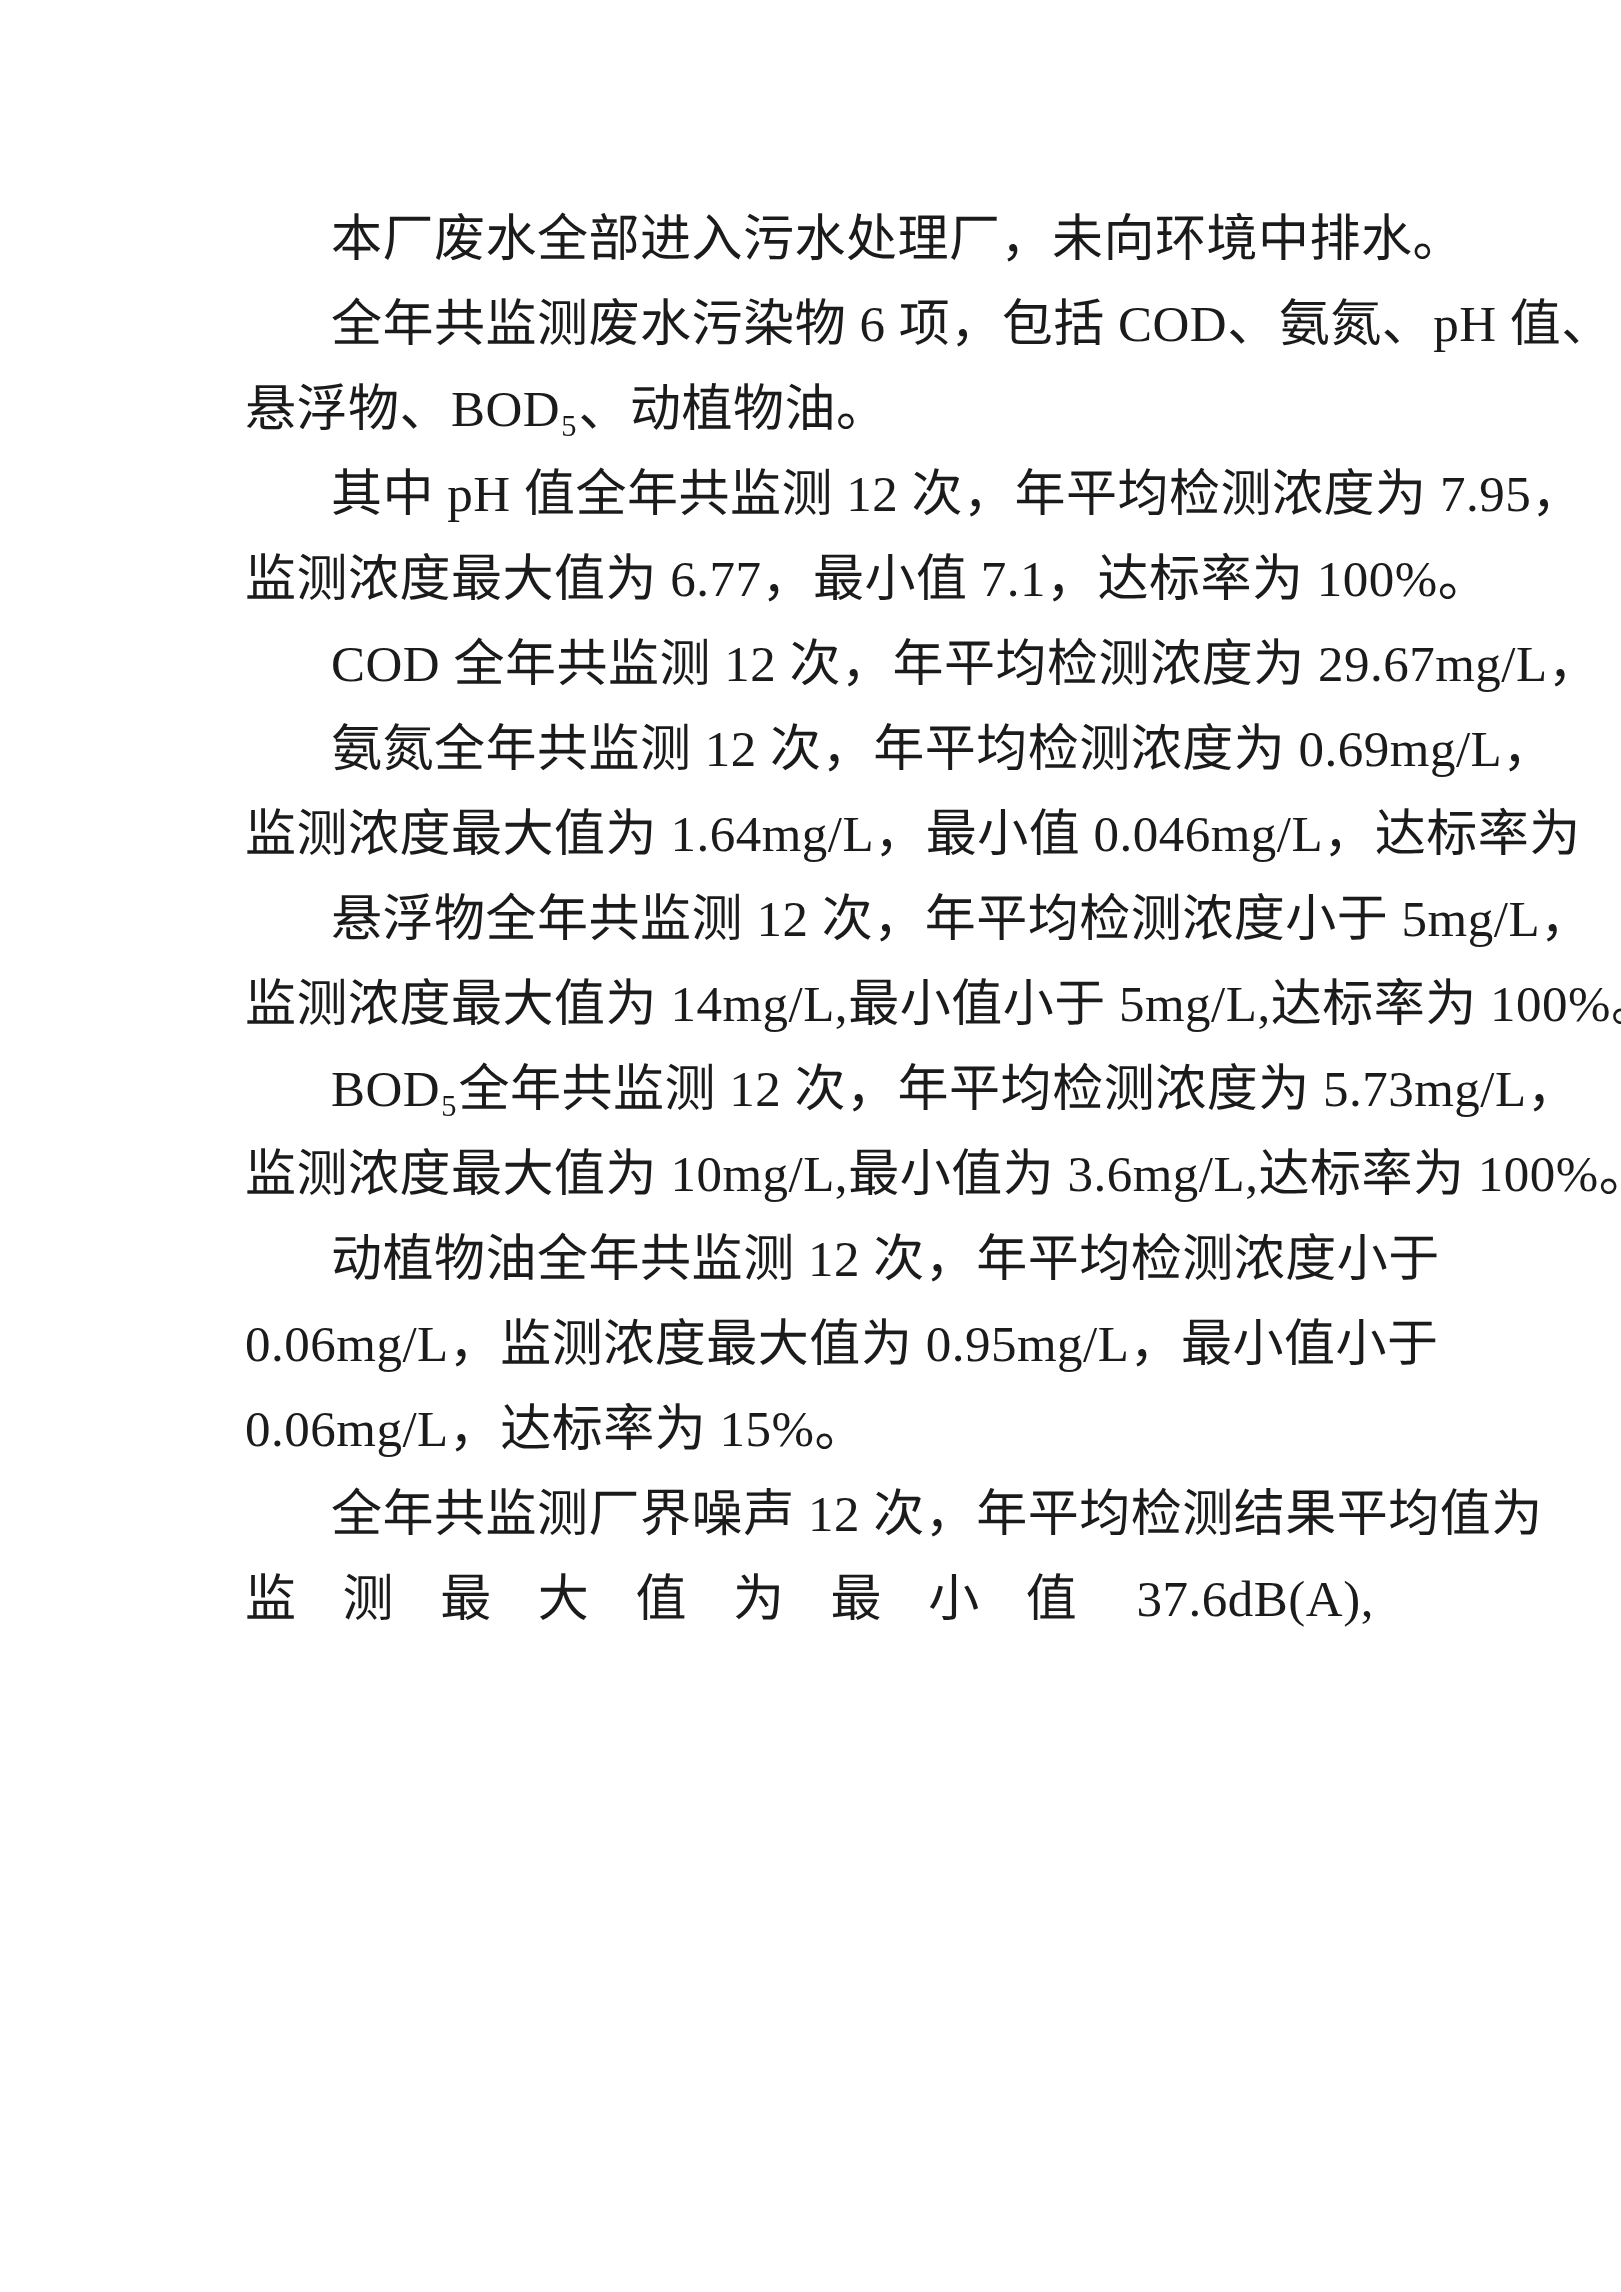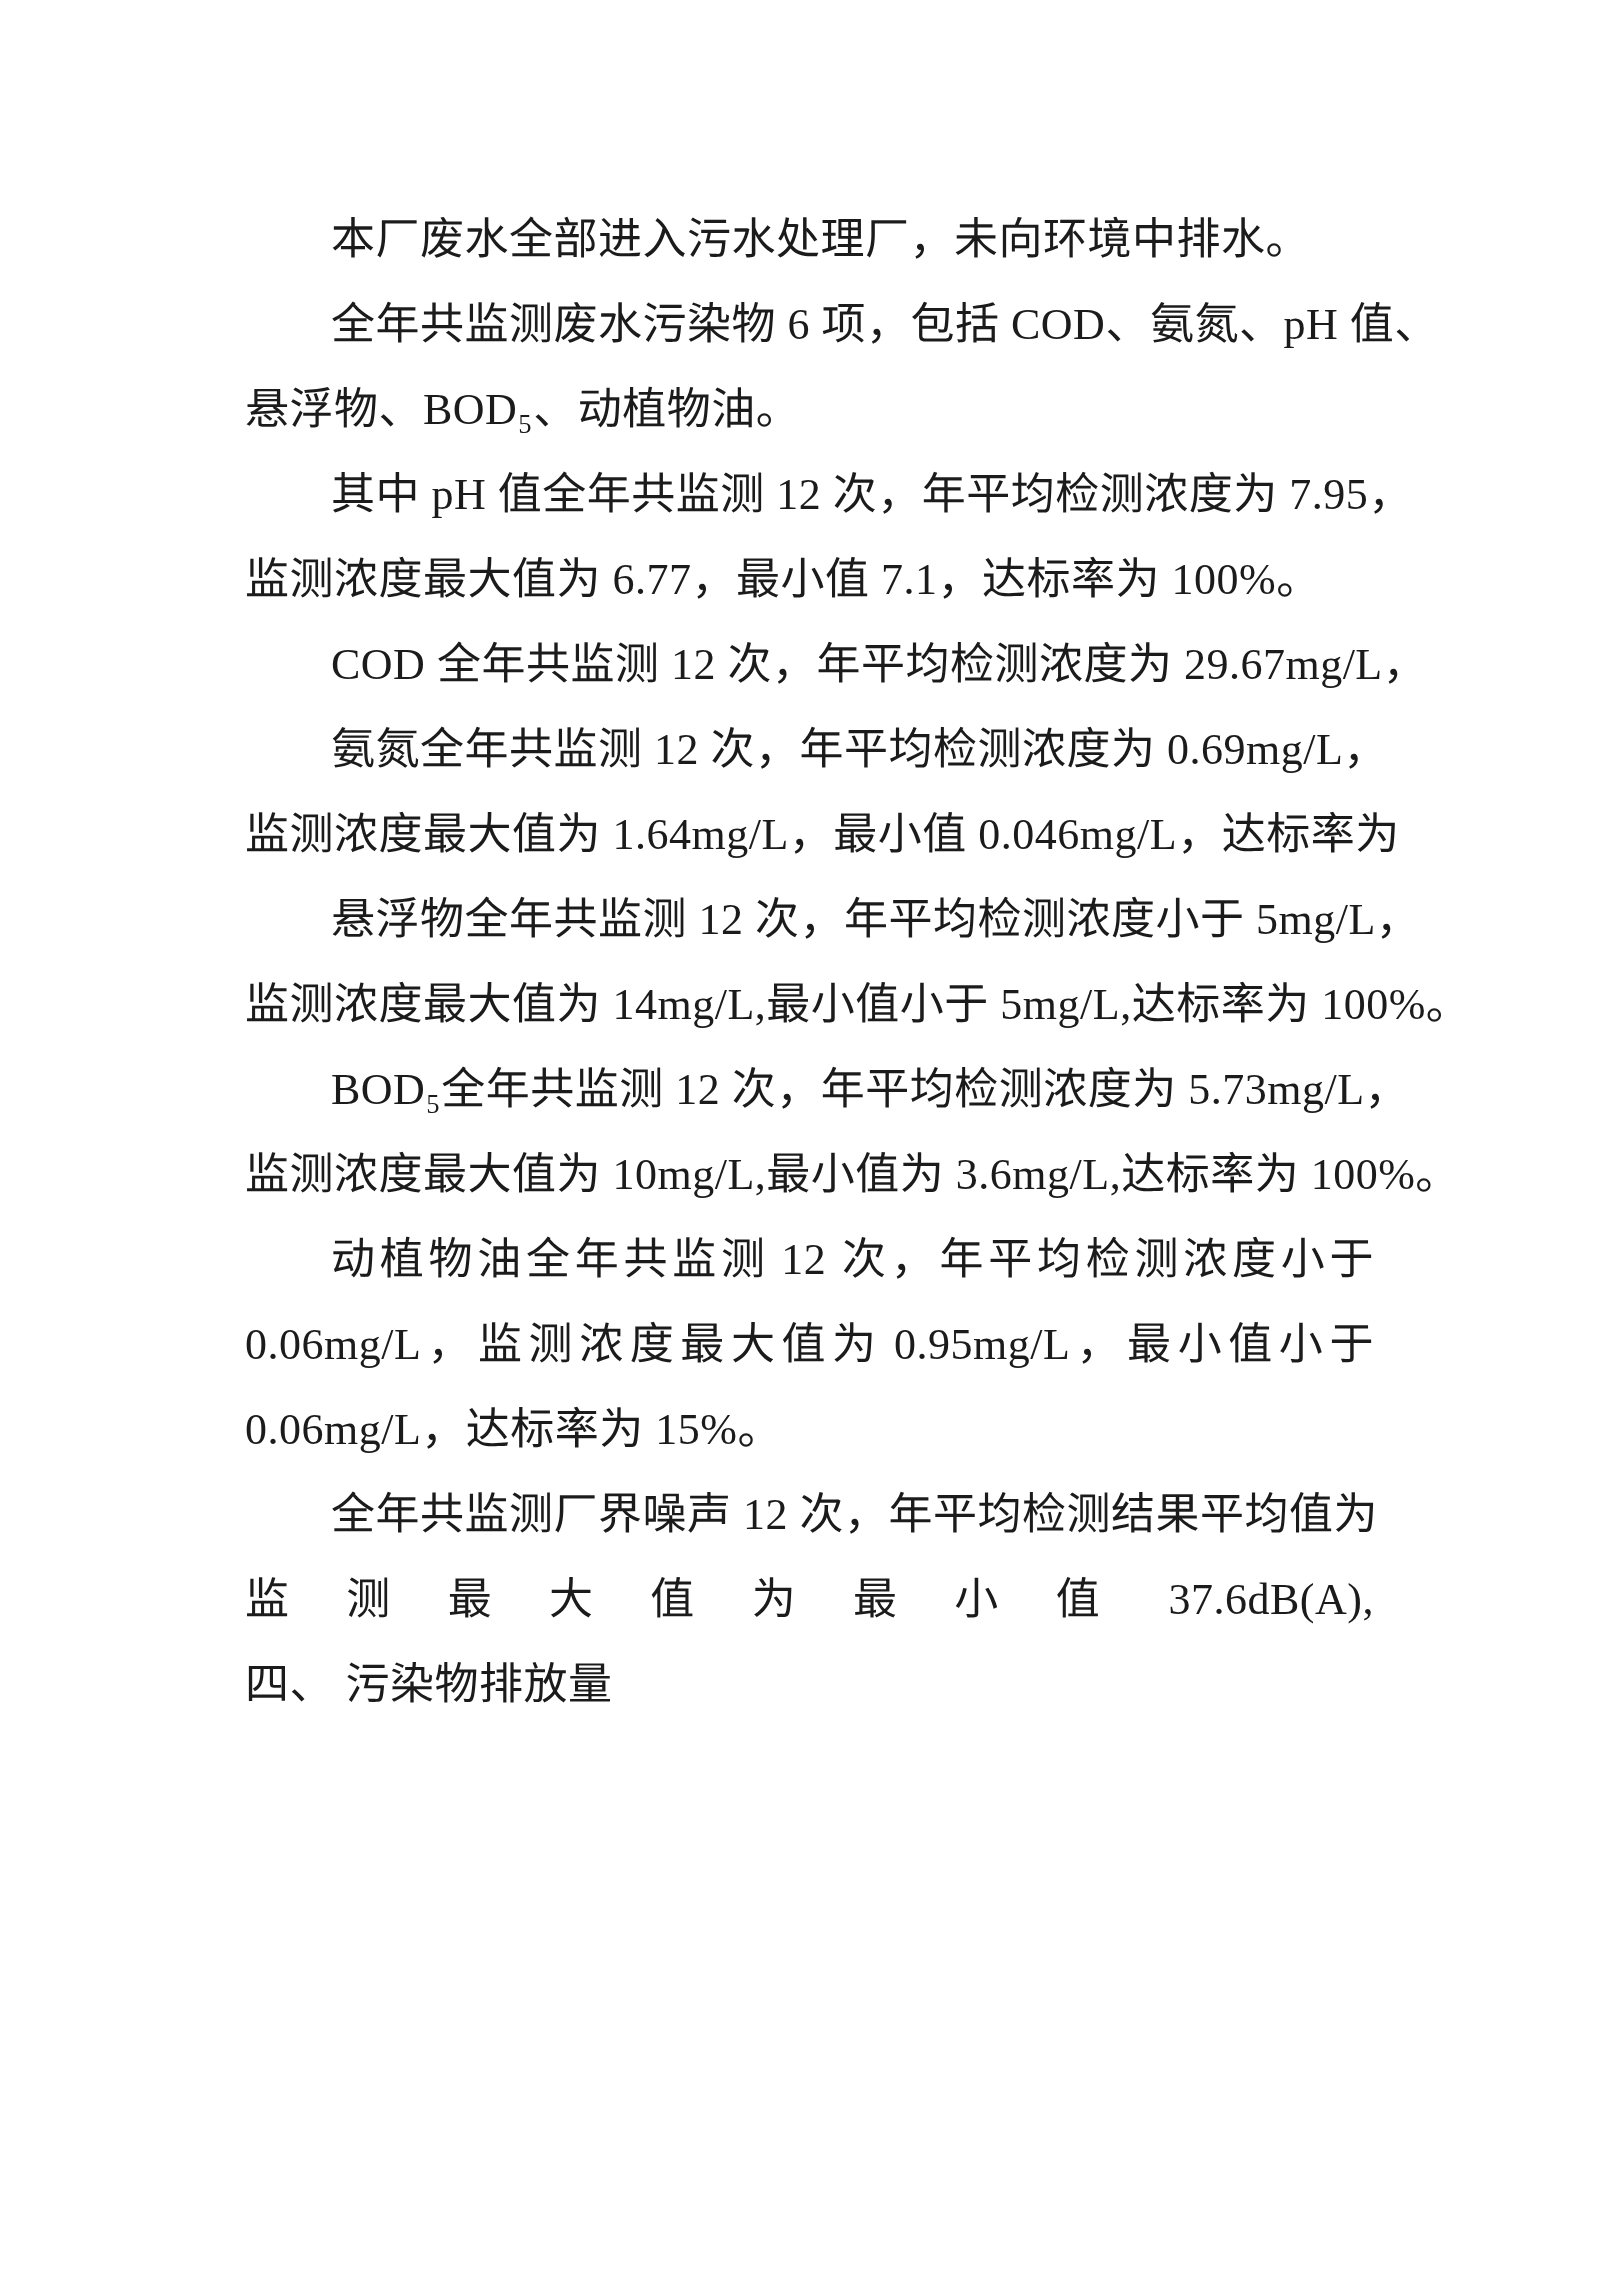--- a/index.html
+++ b/index.html
@@ -18,21 +18,21 @@
   }
   .text-block {
     position: absolute;
     left: 245px;
     top: 197px;
     width: 1129px;
   }
   .line {
     height: 85px;
     line-height: 85px;
-    font-size: 44px;
+    font-size: 51px;
     font-weight: 400;
     color: #1b1b1b;
     white-space: pre;
     letter-spacing: 0.5px;
   }
   .line.indent {
     padding-left: 86px;
   }
   .line.justify {
     display: flex;
@@ -59,16 +59,15 @@
       <div class="line justify"><span class="tok">监</span><span class="tok">测</span><span class="tok">浓</span><span class="tok">度</span><span class="tok">最</span><span class="tok">大</span><span class="tok">值</span><span class="tok">为</span><span class="tok"> 1.64mg/L</span><span class="tok">，</span><span class="tok">最</span><span class="tok">小</span><span class="tok">值</span><span class="tok"> 0.046mg/L</span><span class="tok">，</span><span class="tok">达</span><span class="tok">标</span><span class="tok">率</span><span class="tok">为</span></div>
       <div class="line indent justify"><span class="tok">悬</span><span class="tok">浮</span><span class="tok">物</span><span class="tok">全</span><span class="tok">年</span><span class="tok">共</span><span class="tok">监</span><span class="tok">测</span><span class="tok"> 12 </span><span class="tok">次</span><span class="tok">，</span><span class="tok">年</span><span class="tok">平</span><span class="tok">均</span><span class="tok">检</span><span class="tok">测</span><span class="tok">浓</span><span class="tok">度</span><span class="tok">小</span><span class="tok">于</span><span class="tok"> 5mg/L</span><span class="tok">，</span></div>
       <div class="line justify"><span class="tok">监</span><span class="tok">测</span><span class="tok">浓</span><span class="tok">度</span><span class="tok">最</span><span class="tok">大</span><span class="tok">值</span><span class="tok">为</span><span class="tok"> 14mg/L,</span><span class="tok">最</span><span class="tok">小</span><span class="tok">值</span><span class="tok">小</span><span class="tok">于</span><span class="tok"> 5mg/L,</span><span class="tok">达</span><span class="tok">标</span><span class="tok">率</span><span class="tok">为</span><span class="tok"> 100%</span><span class="tok">。</span></div>
       <div class="line indent justify"><span class="tok">BOD₅</span><span class="tok">全</span><span class="tok">年</span><span class="tok">共</span><span class="tok">监</span><span class="tok">测</span><span class="tok"> 12 </span><span class="tok">次</span><span class="tok">，</span><span class="tok">年</span><span class="tok">平</span><span class="tok">均</span><span class="tok">检</span><span class="tok">测</span><span class="tok">浓</span><span class="tok">度</span><span class="tok">为</span><span class="tok"> 5.73mg/L</span><span class="tok">，</span></div>
       <div class="line justify"><span class="tok">监</span><span class="tok">测</span><span class="tok">浓</span><span class="tok">度</span><span class="tok">最</span><span class="tok">大</span><span class="tok">值</span><span class="tok">为</span><span class="tok"> 10mg/L,</span><span class="tok">最</span><span class="tok">小</span><span class="tok">值</span><span class="tok">为</span><span class="tok"> 3.6mg/L,</span><span class="tok">达</span><span class="tok">标</span><span class="tok">率</span><span class="tok">为</span><span class="tok"> 100%</span><span class="tok">。</span></div>
       <div class="line indent justify"><span class="tok">动</span><span class="tok">植</span><span class="tok">物</span><span class="tok">油</span><span class="tok">全</span><span class="tok">年</span><span class="tok">共</span><span class="tok">监</span><span class="tok">测</span><span class="tok"> 12 </span><span class="tok">次</span><span class="tok">，</span><span class="tok">年</span><span class="tok">平</span><span class="tok">均</span><span class="tok">检</span><span class="tok">测</span><span class="tok">浓</span><span class="tok">度</span><span class="tok">小</span><span class="tok">于</span></div>
       <div class="line justify"><span class="tok">0.06mg/L</span><span class="tok">，</span><span class="tok">监</span><span class="tok">测</span><span class="tok">浓</span><span class="tok">度</span><span class="tok">最</span><span class="tok">大</span><span class="tok">值</span><span class="tok">为</span><span class="tok"> 0.95mg/L</span><span class="tok">，</span><span class="tok">最</span><span class="tok">小</span><span class="tok">值</span><span class="tok">小</span><span class="tok">于</span></div>
       <div class="line">0.06mg/L，达标率为 15%。</div>
       <div class="line indent justify"><span class="tok">全</span><span class="tok">年</span><span class="tok">共</span><span class="tok">监</span><span class="tok">测</span><span class="tok">厂</span><span class="tok">界</span><span class="tok">噪</span><span class="tok">声</span><span class="tok"> 12 </span><span class="tok">次</span><span class="tok">，</span><span class="tok">年</span><span class="tok">平</span><span class="tok">均</span><span class="tok">检</span><span class="tok">测</span><span class="tok">结</span><span class="tok">果</span><span class="tok">平</span><span class="tok">均</span><span class="tok">值</span><span class="tok">为</span></div>
       <div class="line justify"><span class="tok">监</span><span class="tok">测</span><span class="tok">最</span><span class="tok">大</span><span class="tok">值</span><span class="tok">为</span><span class="tok">最</span><span class="tok">小</span><span class="tok">值</span><span class="tok"> 37.6dB(A),</span></div>
-      <div class="line">四、 污染物排放量</div>
     </div>
 </div>
 
 
 </body></html>

